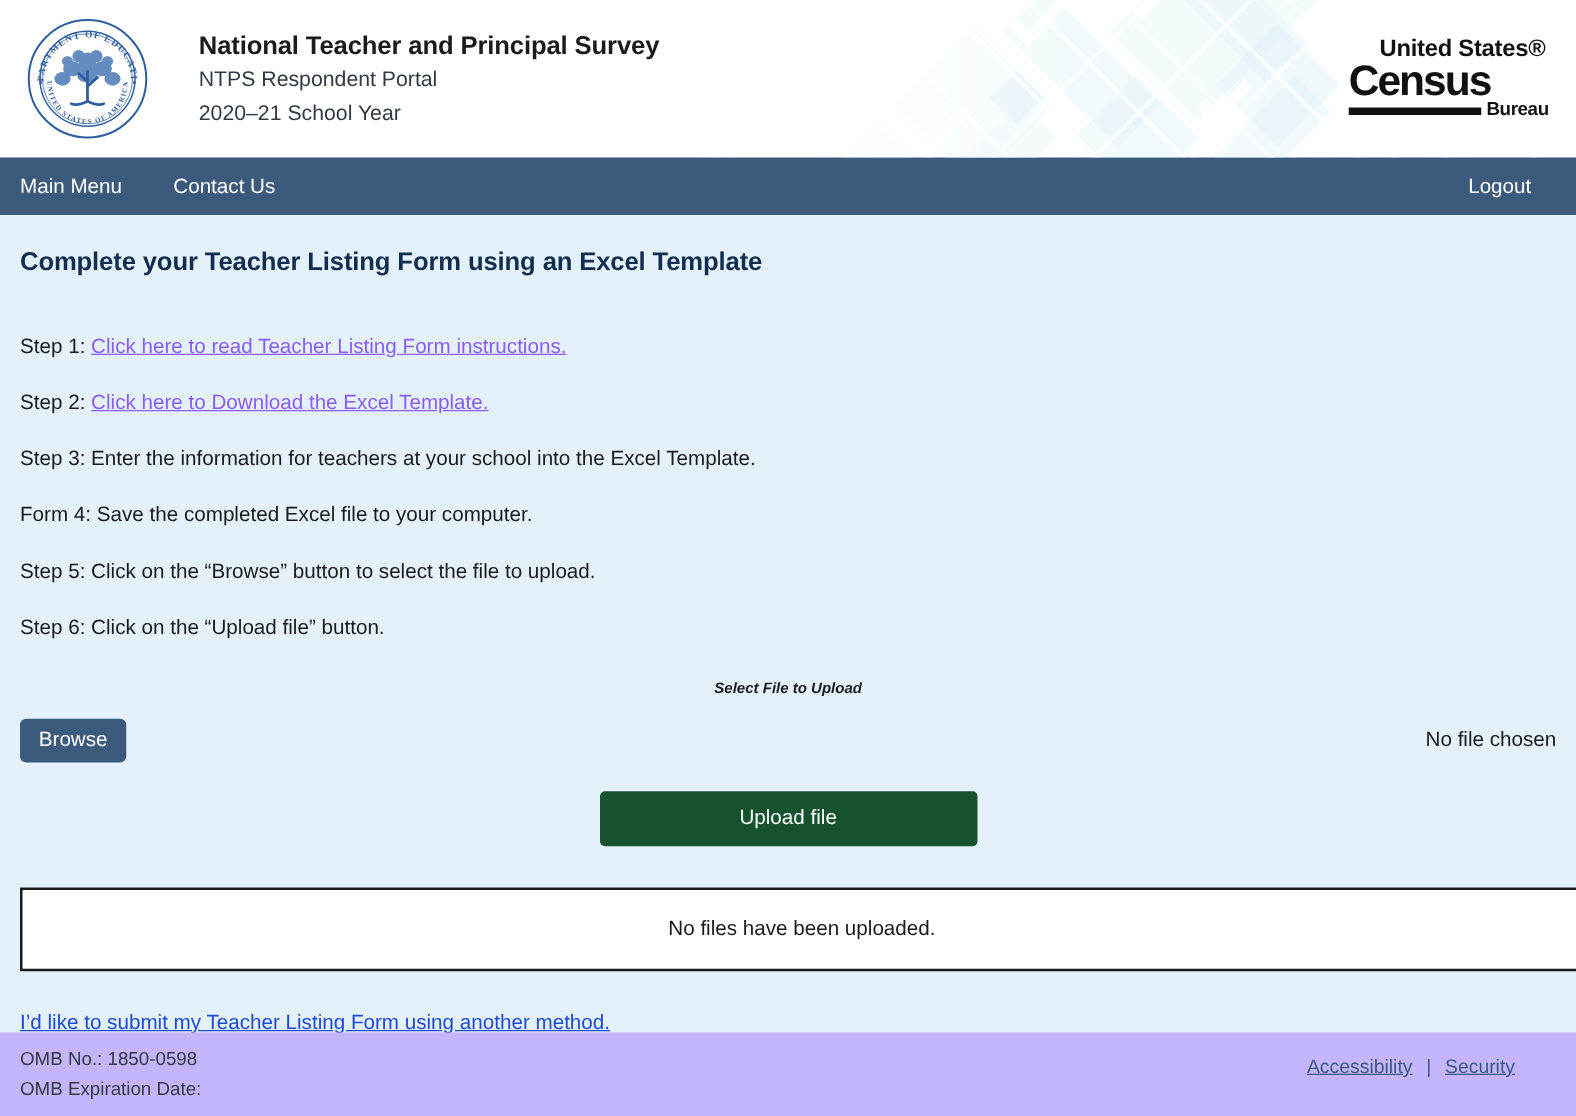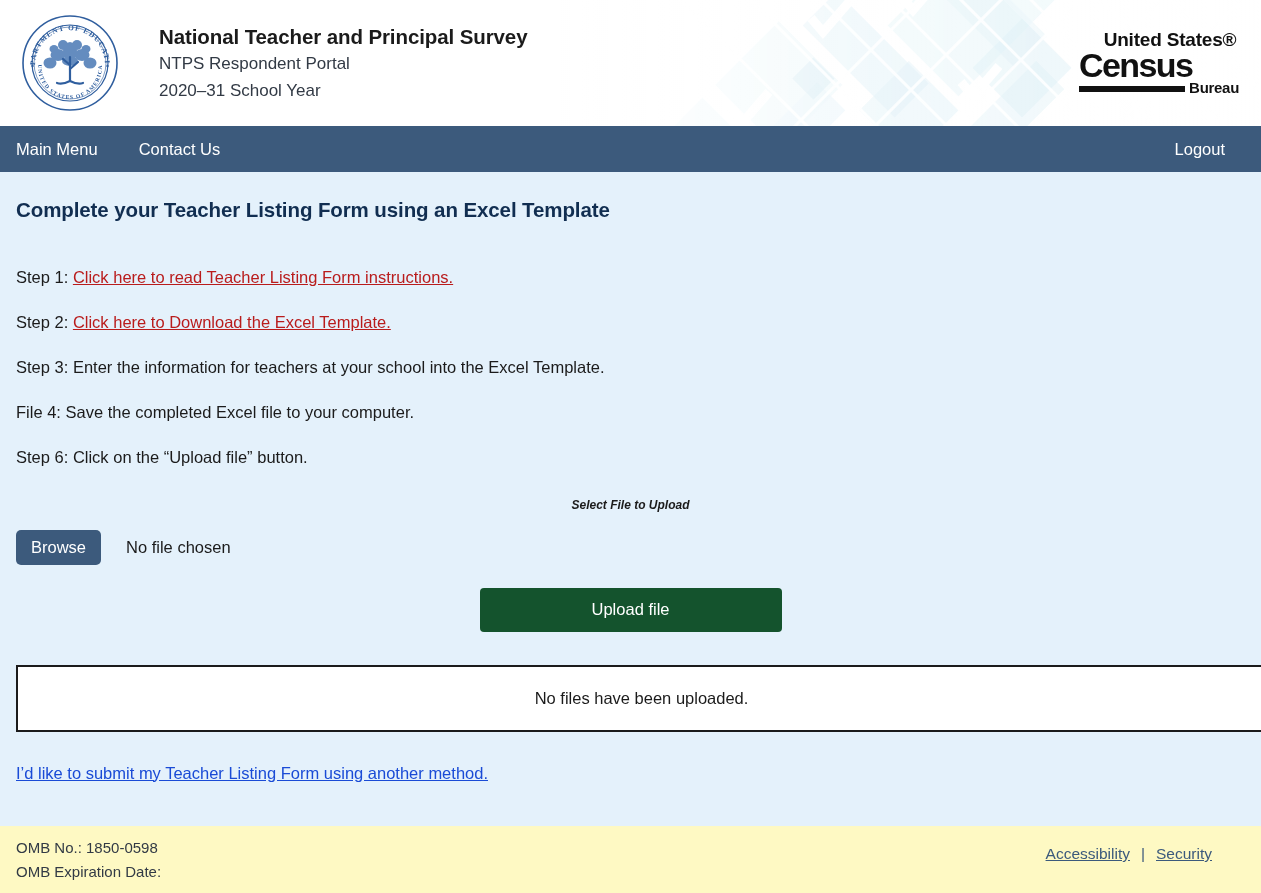--- a/index.html
+++ b/index.html
@@ -158,40 +158,40 @@
     margin-top: 47px;
   }
   .step {
     font-size: 16.5px;
     color: #1b1b1b;
     line-height: 1;
     margin-bottom: 28.5px;
   }
   .step:last-child { margin-bottom: 0; }
   .step-link {
-    color: #b91c1c;
+    color: #8b5cf6;
     text-decoration: underline;
     cursor: pointer;
   }
 
   .upload-block {
     margin-top: 32px;
     text-align: center;
   }
   .upload-label {
     font-size: 12px;
     font-weight: bold;
     color: #1b1b1b;
     margin-bottom: 18px;
     font-style: italic;
   }
   .file-row {
     display: flex;
     align-items: center;
-    justify-content: flex-start;
+    justify-content: space-between;
     margin-bottom: 23px;
     gap: 16px;
   }
   .browse-btn {
     background: #3c5a7c;
     color: #ffffff;
     font-family: "Liberation Sans", sans-serif;
     font-size: 16.5px;
     border: none;
     border-radius: 5px;
@@ -241,21 +241,21 @@
     text-decoration: underline;
     cursor: pointer;
   }
 
   
   .footer {
     position: absolute;
     left: 0; bottom: 0;
     width: 1261px;
     height: 67px;
-    background: #fef9c3;
+    background: #c4b5fd;
     padding: 0 16px;
   }
   .footer-left {
     position: absolute;
     left: 16px; top: 10px;
     font-size: 15px;
     color: #323a45;
     line-height: 1.6;
   }
   .footer-right {
@@ -376,21 +376,21 @@
         <g fill="#2f5e9e">
           <circle cx="12.5" cy="53" r="1.2"></circle>
           <circle cx="87.5" cy="53" r="1.2"></circle>
         </g>
       </svg>
     </div>
 
     <div class="header-titles">
       <div class="site-title">National Teacher and Principal Survey</div>
       <div class="site-sub">NTPS Respondent Portal</div>
-      <div class="site-sub2">2020–31 School Year</div>
+      <div class="site-sub2">2020–21 School Year</div>
     </div>
 
     <div class="census-logo">
       <div class="census-us">United States®</div>
       <div class="census-main">Census</div>
       <div class="census-rule-row">
         <div class="census-rule"></div>
         <div class="census-bureau">Bureau</div>
       </div>
     </div>
@@ -413,21 +413,24 @@
       <div class="step">
         <span>Step 1: </span><a class="step-link">Click here to read Teacher Listing Form instructions.</a>
       </div>
       <div class="step">
         <span>Step 2: </span><a class="step-link">Click here to Download the Excel Template.</a>
       </div>
       <div class="step">
         <span>Step 3: </span><span>Enter the information for teachers at your school into the Excel Template.</span>
       </div>
       <div class="step">
-        <span>File 4: </span><span>Save the completed Excel file to your computer.</span>
+        <span>Form 4: </span><span>Save the completed Excel file to your computer.</span>
+      </div>
+      <div class="step">
+        <span>Step 5: </span><span>Click on the “Browse” button to select the file to upload.</span>
       </div>
       <div class="step">
         <span>Step 6: </span><span>Click on the “Upload file” button.</span>
       </div>
     </div>
 
     <div class="upload-block">
       <div class="upload-label">Select File to Upload</div>
       <div class="file-row">
         <button class="browse-btn">Browse</button>

